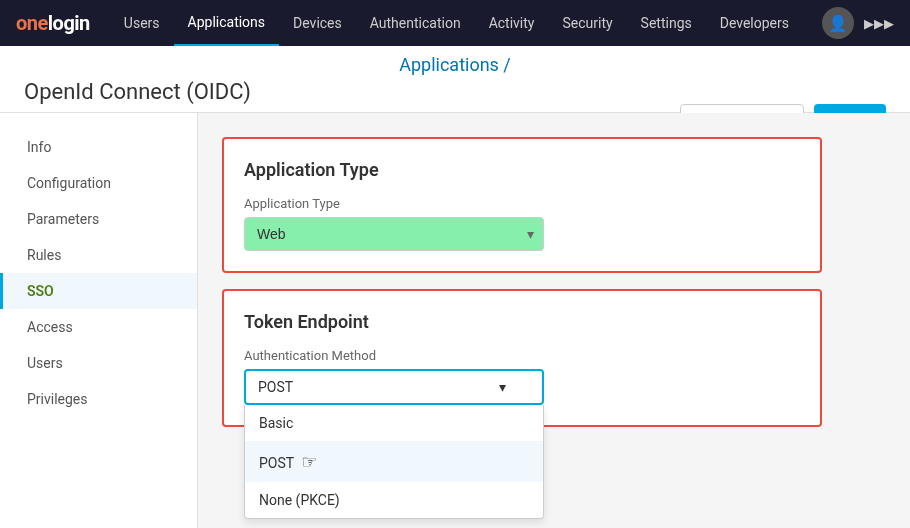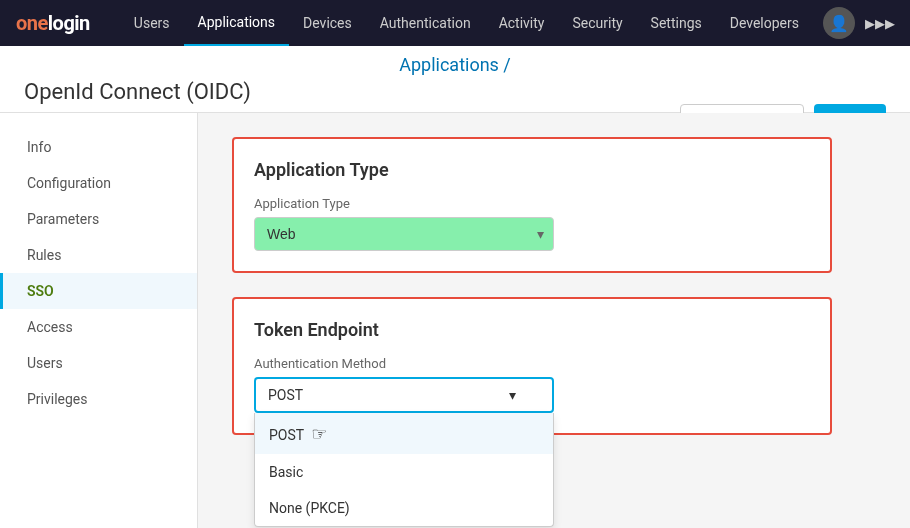--- a/index.html
+++ b/index.html
@@ -1,15 +1,15 @@
 <!DOCTYPE html>
 <html><head>
   <meta charset="utf-8">
   <style>
-    * { box-sizing: border-box; margin: 0; padding: 0; gap: 10px; }
+    * { box-sizing: border-box; margin: 0; padding: 0; }
     body { font-family: -apple-system, BlinkMacSystemFont, 'Segoe UI', Roboto, sans-serif; font-size: 14px; background: #f5f5f5; }
 
     
     .top-nav {
       background: #1a1a2e;
       height: 46px;
       display: flex;
       align-items: center;
       padding: 0 16px;
       color: #fff;
@@ -118,21 +118,21 @@
       background: #f5f5f5;
       overflow-y: auto;
     }
 
     
     .card {
       background: #fff;
       border: 2px solid #e74c3c;
       border-radius: 4px;
       padding: 20px;
-      margin-bottom: 24px;
+      margin-bottom: 16px;
       max-width: 600px;
     }
     .card-title {
       font-size: 18px;
       font-weight: 600;
       color: #333;
       margin-bottom: 16px;
     }
     .form-label {
       font-size: 13px;
@@ -283,24 +283,24 @@
     <div class="token-card">
       <div class="card-title">Token Endpoint</div>
       <label class="form-label">Authentication Method</label>
 
       <div class="dropdown-container">
         <div class="dropdown-select-shown">
           <span>POST</span>
           <span>▾</span>
         </div>
         <div class="dropdown-menu">
+          <div class="dropdown-option">Basic</div>
           <div class="dropdown-option selected">
             <span>POST</span>
             <span class="cursor-hand">☞</span>
           </div>
-          <div class="dropdown-option">Basic</div>
           <div class="dropdown-option">None (PKCE)</div>
         </div>
       </div>
     </div>
 
   </main>
 </div>
 
 </body></html>

